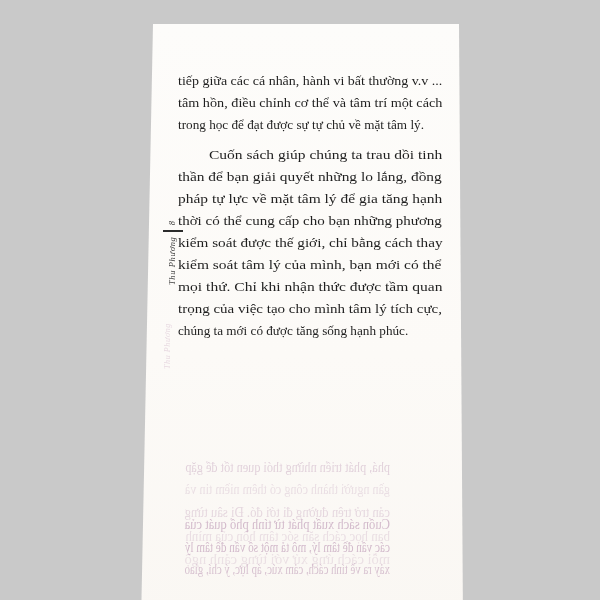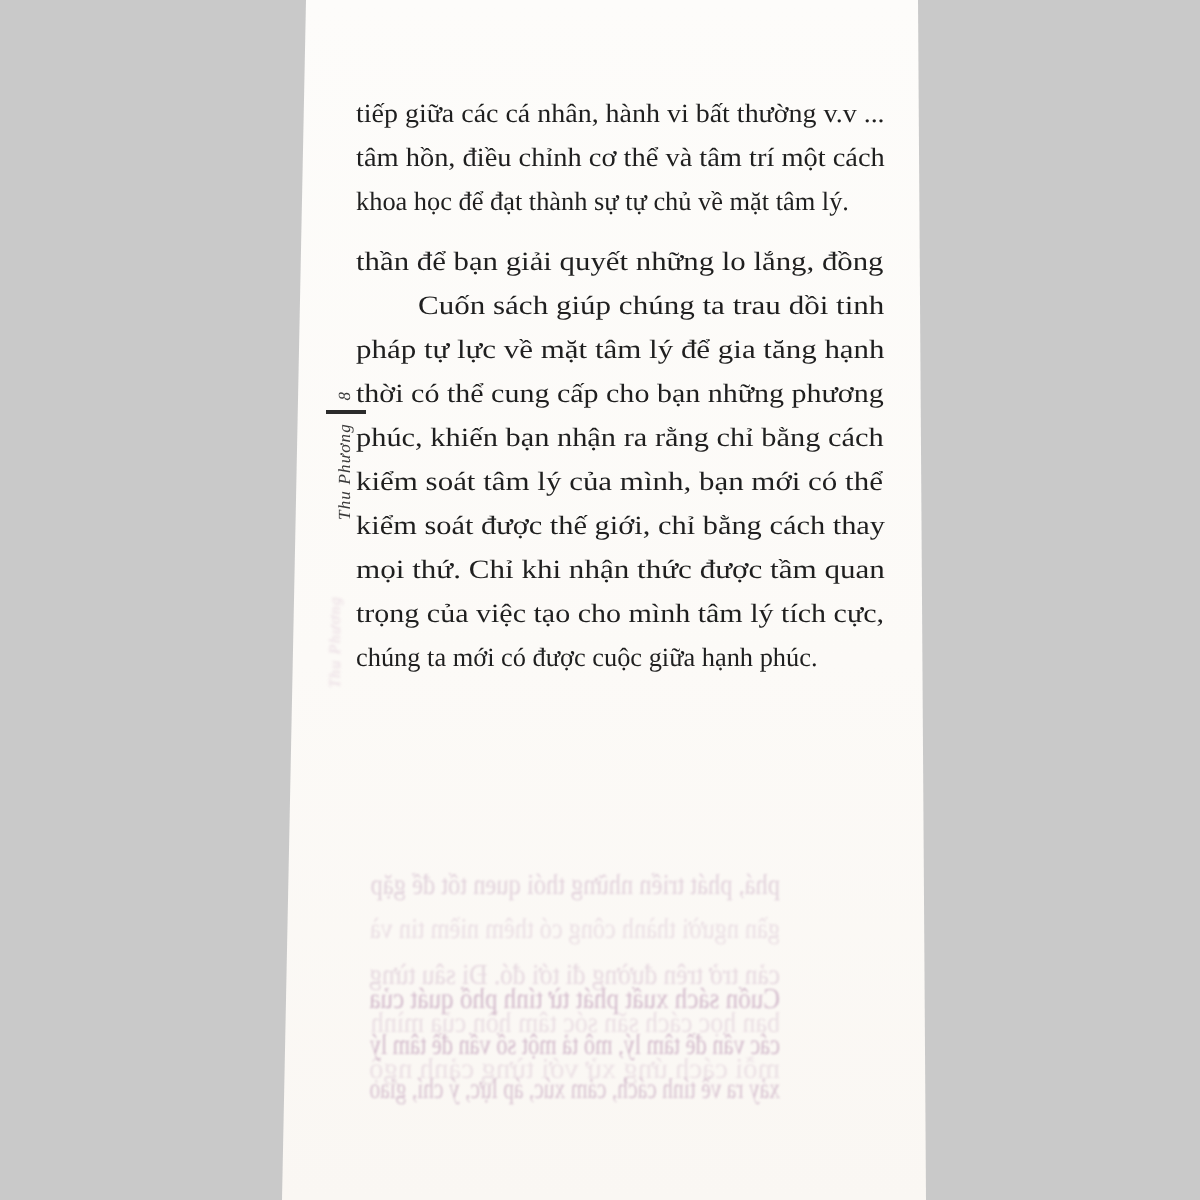--- a/index.html
+++ b/index.html
@@ -2,21 +2,21 @@
 <html style="--bg: #c9c9c9; --paper: #fcfaf7; --ink: #1f1f1f;"><head>
 <meta charset="utf-8">
 <style>
   :root{
     --bg:#c9c9c9; --paper:#fcfaf7; --ink:#1f1f1f; --ghost:#a97fa0; --sideink:#3a3a3a;
   }
   *{margin:0;padding:0;box-sizing:border-box;}
   html,body{width:600px;height:600px;overflow:hidden;}
   body{background:var(--bg);font-family:"Liberation Serif",serif;position:relative;}
 
-  .stage{position:absolute;inset:0;}
+  .stage{position:absolute;inset:0;margin-top:24px;}
 
   
   .page{
     position:absolute;left:141px;top:0;width:322px;height:600px;
     background:linear-gradient(180deg,#fdfcfa 0%,var(--paper) 55%,#faf7f3 100%);
     clip-path:polygon(12px 0,318px 0,322px 600px,0 600px);
   }
 
   
   .textcol{
@@ -61,33 +61,32 @@
     </div>
 
     <div class="sideband ghostband">
       <span class="side-rot">Thu Phương</span>
     </div>
 
     <div class="textcol">
       <div class="para">
         <div class="tline"><span class="tin" style="transform: scaleX(1.06024);">tiếp giữa các cá nhân, hành vi bất thường v.v ...</span></div>
         <div class="tline"><span class="tin" style="transform: scaleX(1.07755);">tâm hồn, điều chỉnh cơ thể và tâm trí một cách</span></div>
-        <div class="tline lastline"><span class="tin">khoa học để đạt thành sự tự chủ về mặt tâm lý.</span></div>
+        <div class="tline lastline"><span class="tin">trong học để đạt được sự tự chủ về mặt tâm lý.</span></div>
       </div>
       <div class="para para2">
+        <div class="tline indent"><span class="tin" style="transform: scaleX(1.17677);">Cuốn sách giúp chúng ta trau dồi tinh</span></div>
         <div class="tline"><span class="tin" style="transform: scaleX(1.16814);">thần để bạn giải quyết những lo lắng, đồng</span></div>
-        <div class="tline indent"><span class="tin" style="transform: scaleX(1.17677);">Cuốn sách giúp chúng ta trau dồi tinh</span></div>
         <div class="tline"><span class="tin" style="transform: scaleX(1.17333);">pháp tự lực về mặt tâm lý để gia tăng hạnh</span></div>
         <div class="tline"><span class="tin" style="transform: scaleX(1.13793);">thời có thể cung cấp cho bạn những phương</span></div>
-        <div class="tline"><span class="tin" style="transform: scaleX(1.15284);">phúc, khiến bạn nhận ra rằng chỉ bằng cách</span></div>
+        <div class="tline"><span class="tin" style="transform: scaleX(1.15284);">kiểm soát được thế giới, chỉ bằng cách thay</span></div>
         <div class="tline"><span class="tin" style="transform: scaleX(1.17333);">kiểm soát tâm lý của mình, bạn mới có thể</span></div>
-        <div class="tline"><span class="tin" style="transform: scaleX(1.15284);">kiểm soát được thế giới, chỉ bằng cách thay</span></div>
         <div class="tline"><span class="tin" style="transform: scaleX(1.17857);">mọi thứ. Chỉ khi nhận thức được tầm quan</span></div>
         <div class="tline"><span class="tin" style="transform: scaleX(1.13793);">trọng của việc tạo cho mình tâm lý tích cực,</span></div>
-        <div class="tline lastline"><span class="tin">chúng ta mới có được cuộc giữa hạnh phúc.</span></div>
+        <div class="tline lastline"><span class="tin">chúng ta mới có được tăng sống hạnh phúc.</span></div>
       </div>
     </div>
 
     <div class="gline" style="top:434px;opacity:.30;"><span class="gin" style="transform: scaleX(0.843621);">phá, phát triển những thói quen tốt để gặp</span></div>
     <div class="gline" style="top:456px;opacity:.20;"><span class="gin" style="transform: scaleX(0.836735);">gần người thành công có thêm niềm tin và</span></div>
     <div class="gline" style="top:479px;opacity:.25;"><span class="gin" style="transform: scaleX(0.876068);">cản trở trên đường đi tới đó. Đi sâu từng</span></div>
     <div class="gline" style="top:491px;opacity:.48;"><span class="gin" style="transform: scaleX(0.864979);">Cuốn sách xuất phát từ tính phổ quát của</span></div>
     <div class="gline" style="top:503px;opacity:.20;"><span class="gin" style="transform: scaleX(0.891304);">bạn học cách săn sóc tâm hồn của mình</span></div>
     <div class="gline" style="top:514px;opacity:.48;"><span class="gin" style="transform: scaleX(0.770677);">các vấn đề tâm lý, mô tả một số vấn đề tâm lý</span></div>
     <div class="gline" style="top:526px;opacity:.18;"><span class="gin" style="transform: scaleX(0.995146);">mỗi cách ứng xử với từng cảnh ngộ</span></div>

